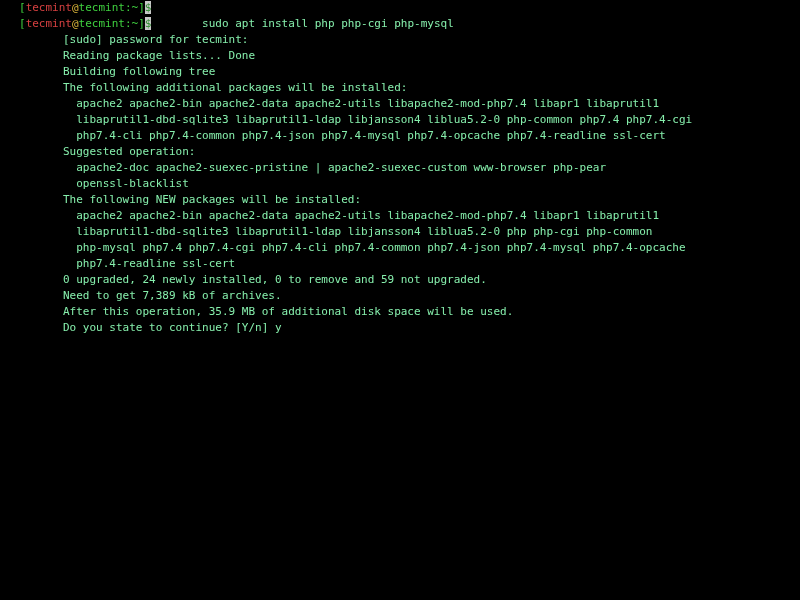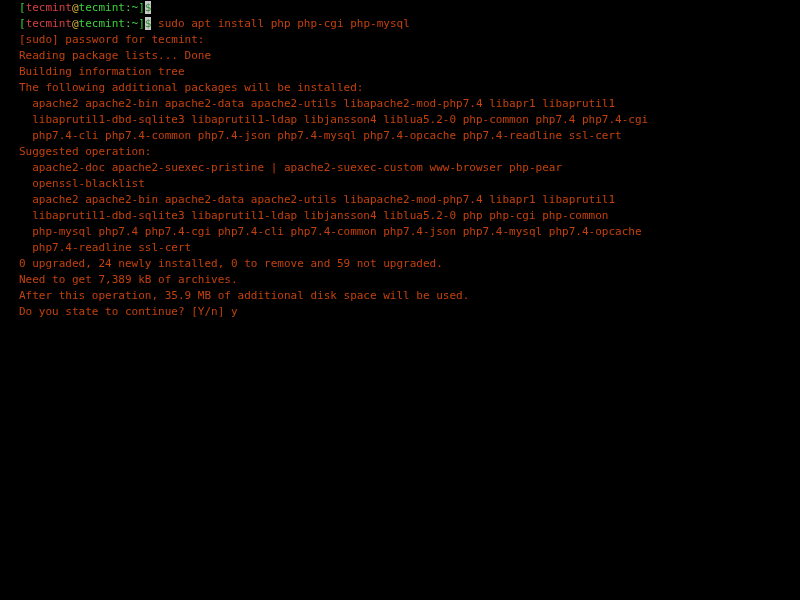--- a/index.html
+++ b/index.html
@@ -32,42 +32,43 @@
     line-height: 16px;
     white-space: pre;
     padding-left: 0px;
     font-size: 11px;
     margin-left: 19px;
   }
   .seg { white-space: pre; }
   .c-green   { color: #3fd13f; }
   .c-red     { color: #d64040; }
   .c-yellow  { color: #d9b43a; }
-  .c-white   { color: #c2410c; }
+  .c-white   { color: #86efac; padding-left: 44px; }
   .cursor {
     background: #c8c8c8;
     color: #2e8b2e;
   }
 </style>
 </head>
 <body>
 
 <div id="terminal">
     <div class="line"><span class="seg c-green">[</span><span class="seg c-red">tecmint</span><span class="seg c-yellow">@</span><span class="seg c-green">tecmint</span><span class="seg c-green">:</span><span class="seg c-green">~</span><span class="seg c-green">]</span><span class="seg cursor">$</span><span class="seg c-white"></span></div>
     <div class="line"><span class="seg c-green">[</span><span class="seg c-red">tecmint</span><span class="seg c-yellow">@</span><span class="seg c-green">tecmint</span><span class="seg c-green">:</span><span class="seg c-green">~</span><span class="seg c-green">]</span><span class="seg cursor">$</span><span class="seg c-white"> sudo apt install php php-cgi php-mysql</span></div>
     <div class="line"><span class="seg c-white">[sudo] password for tecmint:</span></div>
     <div class="line"><span class="seg c-white">Reading package lists... Done</span></div>
-    <div class="line"><span class="seg c-white">Building information tree</span></div>
+    <div class="line"><span class="seg c-white">Building following tree</span></div>
     <div class="line"><span class="seg c-white">The following additional packages will be installed:</span></div>
     <div class="line"><span class="seg c-white">  apache2 apache2-bin apache2-data apache2-utils libapache2-mod-php7.4 libapr1 libaprutil1</span></div>
     <div class="line"><span class="seg c-white">  libaprutil1-dbd-sqlite3 libaprutil1-ldap libjansson4 liblua5.2-0 php-common php7.4 php7.4-cgi</span></div>
     <div class="line"><span class="seg c-white">  php7.4-cli php7.4-common php7.4-json php7.4-mysql php7.4-opcache php7.4-readline ssl-cert</span></div>
     <div class="line"><span class="seg c-white">Suggested operation:</span></div>
     <div class="line"><span class="seg c-white">  apache2-doc apache2-suexec-pristine | apache2-suexec-custom www-browser php-pear</span></div>
     <div class="line"><span class="seg c-white">  openssl-blacklist</span></div>
+    <div class="line"><span class="seg c-white">The following NEW packages will be installed:</span></div>
     <div class="line"><span class="seg c-white">  apache2 apache2-bin apache2-data apache2-utils libapache2-mod-php7.4 libapr1 libaprutil1</span></div>
     <div class="line"><span class="seg c-white">  libaprutil1-dbd-sqlite3 libaprutil1-ldap libjansson4 liblua5.2-0 php php-cgi php-common</span></div>
     <div class="line"><span class="seg c-white">  php-mysql php7.4 php7.4-cgi php7.4-cli php7.4-common php7.4-json php7.4-mysql php7.4-opcache</span></div>
     <div class="line"><span class="seg c-white">  php7.4-readline ssl-cert</span></div>
     <div class="line"><span class="seg c-white">0 upgraded, 24 newly installed, 0 to remove and 59 not upgraded.</span></div>
     <div class="line"><span class="seg c-white">Need to get 7,389 kB of archives.</span></div>
     <div class="line"><span class="seg c-white">After this operation, 35.9 MB of additional disk space will be used.</span></div>
     <div class="line"><span class="seg c-white">Do you state to continue? [Y/n] y</span></div>
   </div>
 

